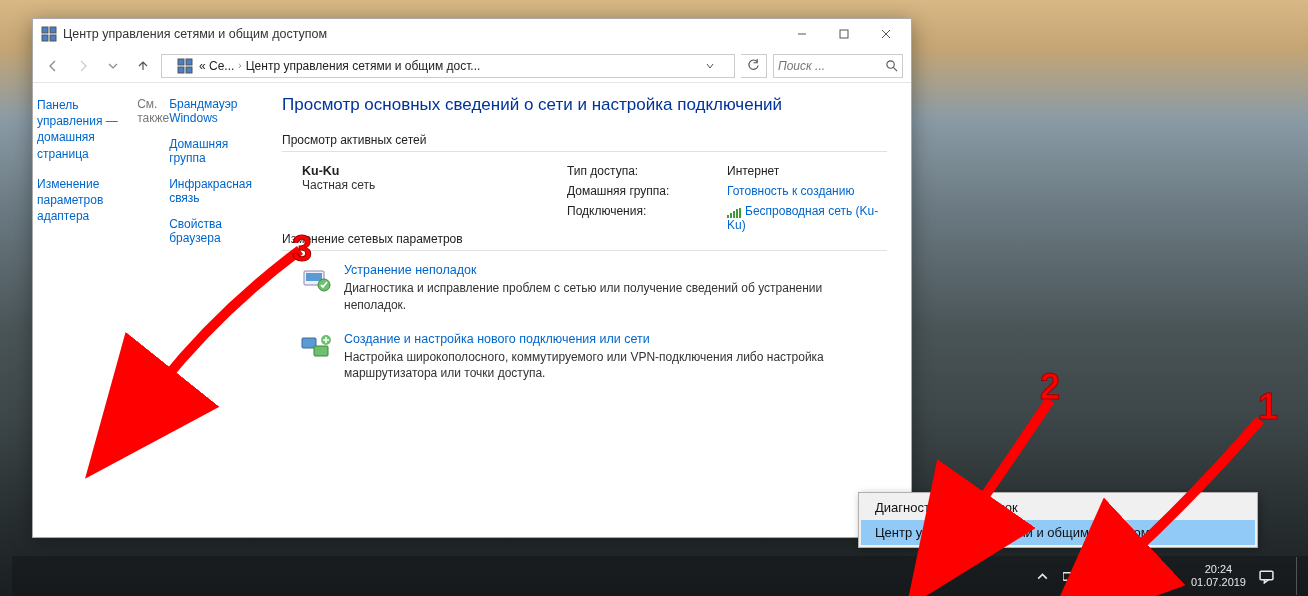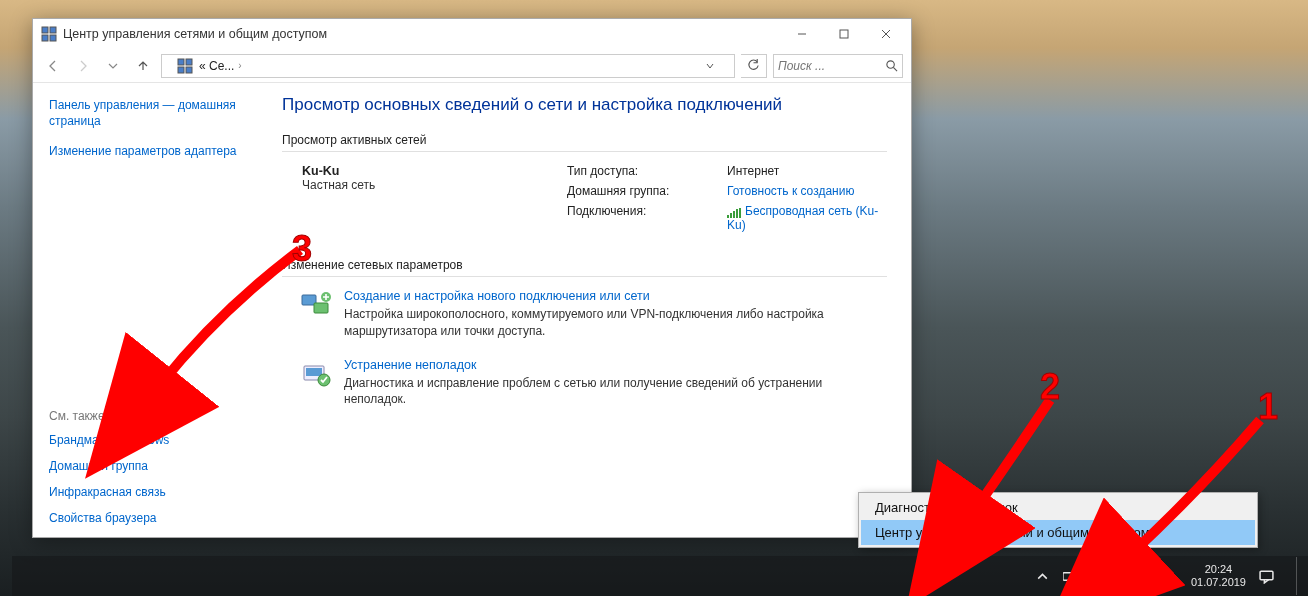--- a/index.html
+++ b/index.html
@@ -65,41 +65,41 @@
     position: relative;
     justify-content: flex-end;
   }
   .searchbox input {
     border: none; outline: none; width: 100%; font-size: 12px;
     font-style: italic; color: #888; background: transparent;
   }
   .searchbox .sicon { position: absolute; right: 4px; top: 4px; color:#555;}
   .body { flex: 1; display: flex; overflow: hidden; }
   .sidebar {
-    width: 235px; padding: 14px 16px 12px 16px;
-    display: flex; flex-direction: column;
+    width: 235px; padding: 14px 16px 12px 4px;
+    display: flex; flex-direction: row;
   }
   .sidebar a, .link { color: #0066cc; text-decoration: none; font-size: 12px; }
   .sidebar .navlinks { display:flex; flex-direction:column; gap:14px; }
   .sidebar .navlinks a { line-height: 1.35; }
   .sidebar .spacer { flex: 1; }
   .sidebar .seealso-label { color: #777; font-size: 12px; margin-bottom: 10px; }
   .sidebar .seealso { display:flex; flex-direction:column; gap:12px; }
   .main {
     flex: 1; padding: 12px 24px 16px 14px; overflow: hidden; color:#222;
   }
   .main h1 {
     color: #003399; font-weight: 400; font-size: 17px; margin-bottom: 18px;
   }
   .section-title { font-size: 12px; color: #222; margin-bottom: 4px; }
   .section-sep { height: 1px; background: #e0e0e0; margin-bottom: 12px; }
   .netgrid {
     display: grid; grid-template-columns: 1fr 150px 160px;
     column-gap: 10px; row-gap: 6px; align-items: start;
-    margin-bottom: 26px; font-size: 12px;
+    font-size: 12px;
   }
   .netname { font-weight: 600; font-size: 12.5px; padding-left: 20px;}
   .nettype { font-size: 12px; color: #333; padding-left: 20px;}
   .lbl { color: #222; }
   .val { }
   .wifi-icon {
     display:inline-block; width:14px; height:10px; vertical-align:middle;
     margin-right:4px;
   }
   .task {
@@ -198,20 +198,21 @@
       <span class="crumb-icon">
         <svg class="net-app-icon" viewBox="0 0 16 16">
             <rect x="1" y="1" width="6" height="6" fill="#4a7ec8"></rect>
             <rect x="9" y="1" width="6" height="6" fill="#4a7ec8"></rect>
             <rect x="1" y="9" width="6" height="6" fill="#4a7ec8"></rect>
             <rect x="9" y="9" width="6" height="6" fill="#4a7ec8"></rect>
           </svg>
       </span>
       <span>« Се...</span>
       <span class="sep">›</span>
+      <span>Центр управления сетями и общим дост...</span>
       <span style="flex:1"></span>
       <span class="dropdownbtn">
           <svg viewBox="0 0 10 10" width="10" height="10">
             <path d="M2 3 L5 7 L8 3" fill="none" stroke="#555" stroke-width="1"></path>
           </svg>
         </span>
     </div>
     <div class="refreshbtn">
         <svg viewBox="0 0 14 14" width="13" height="13">
           <path d="M11 3 A5 5 0 1 0 12 7" fill="none" stroke="#555" stroke-width="1.2"></path>
@@ -269,50 +270,50 @@
                 <rect x="6" y="3" width="2" height="7" fill="#3a9d3a"></rect>
                 <rect x="9" y="1" width="2" height="9" fill="#3a9d3a"></rect>
                 <rect x="12" y="0" width="2" height="10" fill="#3a9d3a"></rect>
               </svg>
           </span><a href="#" class="link">Беспроводная сеть (Ku-Ku)</a>
         </div>
       </div>
 
       <div class="section-title">Изменение сетевых параметров</div>
       <div class="section-sep"></div>
+
+      <div class="task">
+        <span class="ticon">
+          <svg viewBox="0 0 32 32">
+              <rect x="4" y="8" width="20" height="14" rx="1" fill="#eef" stroke="#88a"></rect>
+              <rect x="6" y="10" width="16" height="8" fill="#5a9bd4"></rect>
+              <circle cx="24" cy="22" r="6" fill="#6cc070" stroke="#3a8a3a"></circle>
+              <path d="M21 22 L23 24 L27 19" stroke="#fff" stroke-width="1.8" fill="none"></path>
+            </svg>
+        </span>
+        <div>
+          <a href="#" class="ttitle link">Устранение неполадок</a>
+          <div class="tdesc">Диагностика и исправление проблем с сетью или получение сведений об устранении неполадок.</div>
+        </div>
+      </div>
 
       <div class="task">
         <span class="ticon">
           <svg viewBox="0 0 32 32">
               <rect x="2" y="6" width="14" height="10" rx="1" fill="#5a9bd4" stroke="#3a6a9a"></rect>
               <rect x="14" y="14" width="14" height="10" rx="1" fill="#6cc070" stroke="#3a8a3a"></rect>
               <circle cx="26" cy="8" r="5" fill="#6cc070"></circle>
               <path d="M26 5 L26 11 M23 8 L29 8" stroke="#fff" stroke-width="1.6"></path>
             </svg>
         </span>
         <div>
           <a href="#" class="ttitle link">Создание и настройка нового подключения или сети</a>
           <div class="tdesc">Настройка широкополосного, коммутируемого или VPN-подключения либо настройка маршрутизатора или точки доступа.</div>
         </div>
       </div>
-
-      <div class="task">
-        <span class="ticon">
-          <svg viewBox="0 0 32 32">
-              <rect x="4" y="8" width="20" height="14" rx="1" fill="#eef" stroke="#88a"></rect>
-              <rect x="6" y="10" width="16" height="8" fill="#5a9bd4"></rect>
-              <circle cx="24" cy="22" r="6" fill="#6cc070" stroke="#3a8a3a"></circle>
-              <path d="M21 22 L23 24 L27 19" stroke="#fff" stroke-width="1.8" fill="none"></path>
-            </svg>
-        </span>
-        <div>
-          <a href="#" class="ttitle link">Устранение неполадок</a>
-          <div class="tdesc">Диагностика и исправление проблем с сетью или получение сведений об устранении неполадок.</div>
-        </div>
-      </div>
     </div>
   </div>
 </div>
 
 <div class="context-menu">
   <div class="mitem">Диагностика неполадок</div>
   <div class="mitem selected">Центр управления сетями и общим доступом</div>
 </div>
 
 <div class="taskbar">

